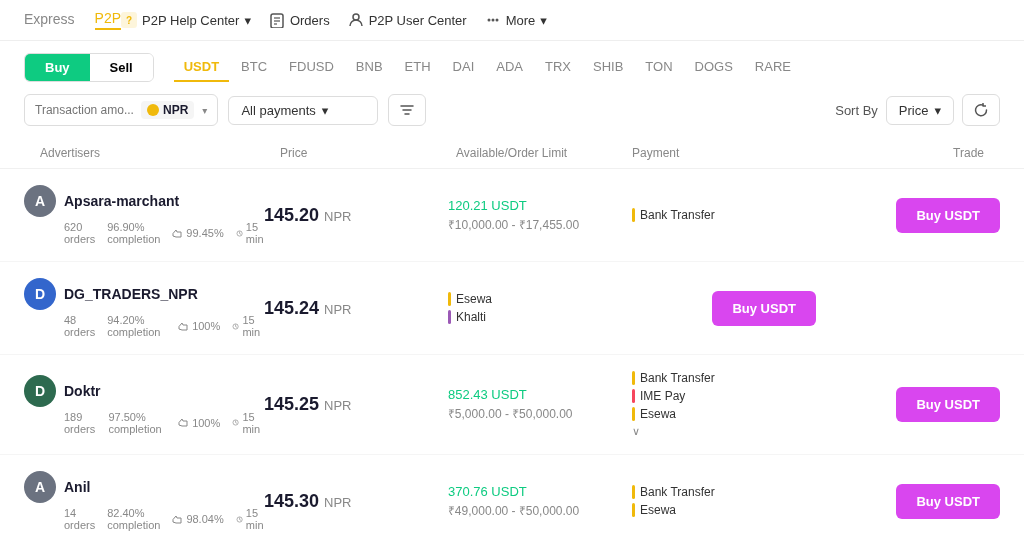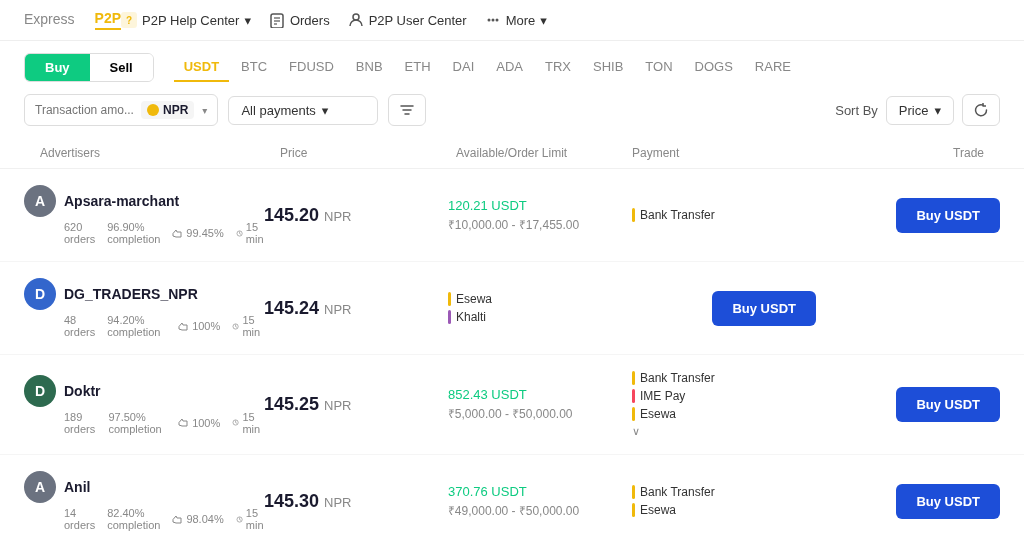--- a/index.html
+++ b/index.html
@@ -5,21 +5,21 @@
     * { box-sizing: border-box; margin: 0; padding: 0; }
     body { font-family: -apple-system, BlinkMacSystemFont, 'Segoe UI', sans-serif; background: #fff; color: #1a1a2e; font-size: 13px; }
 
     
     .top-nav {
       display: flex; align-items: center; justify-content: flex-start;
       padding: 10px 24px; border-bottom: 1px solid #eee; background: #fff;
     }
     .nav-left { display: flex; align-items: center; gap: 20px; }
     .nav-tab { font-size: 14px; color: #888; cursor: pointer; padding-bottom: 2px; }
-    .nav-tab.active { color: #F0B90B; font-weight: 700; border-bottom: 2px solid #F0B90B; }
+    .nav-tab.active { color: #F0B90B; font-weight: 400; border-bottom: 2px solid #F0B90B; }
     .nav-right { display: flex; align-items: center; gap: 18px; }
     .nav-right-item { display: flex; align-items: center; gap: 5px; font-size: 13px; color: #333; cursor: pointer; }
 
     
     .currency-tabs {
       padding: 12px 24px 0;
       display: flex; align-items: center; gap: 0;
     }
     .buy-sell-group { display: flex; border: 1px solid #ddd; border-radius: 6px; overflow: hidden; margin-right: 20px; }
     .buy-sell-btn {
@@ -91,21 +91,21 @@
     .available-amount { font-size: 13px; color: #0ECB81; font-weight: 500; }
     .order-limit { font-size: 12px; color: #888; }
     .payment-cell { display: flex; flex-direction: column; gap: 4px; }
     .payment-tag { display: flex; align-items: center; gap: 5px; font-size: 12px; color: #333; }
     .payment-dot { width: 3px; height: 14px; border-radius: 2px; }
     .payment-dot.orange { background: #F0B90B; }
     .payment-dot.purple { background: #9B59B6; }
     .payment-dot.red { background: #F6465D; }
     .trade-cell { display: flex; justify-content: flex-end; }
     .buy-btn {
-      background: #1d4ed8; color: #fff; border: none; border-radius: 6px;
+      background: #d946ef; color: #fff; border: none; border-radius: 6px;
       padding: 10px 20px; font-size: 13px; font-weight: 600; cursor: pointer; white-space: nowrap;
     }
     .expand-link { font-size: 11px; color: #888; display: flex; align-items: center; gap: 2px; cursor: pointer; }
   </style>
 </head>
 <body>
 
 <div class="top-nav">
   <div class="nav-left">
     <span class="nav-tab">Express</span>

